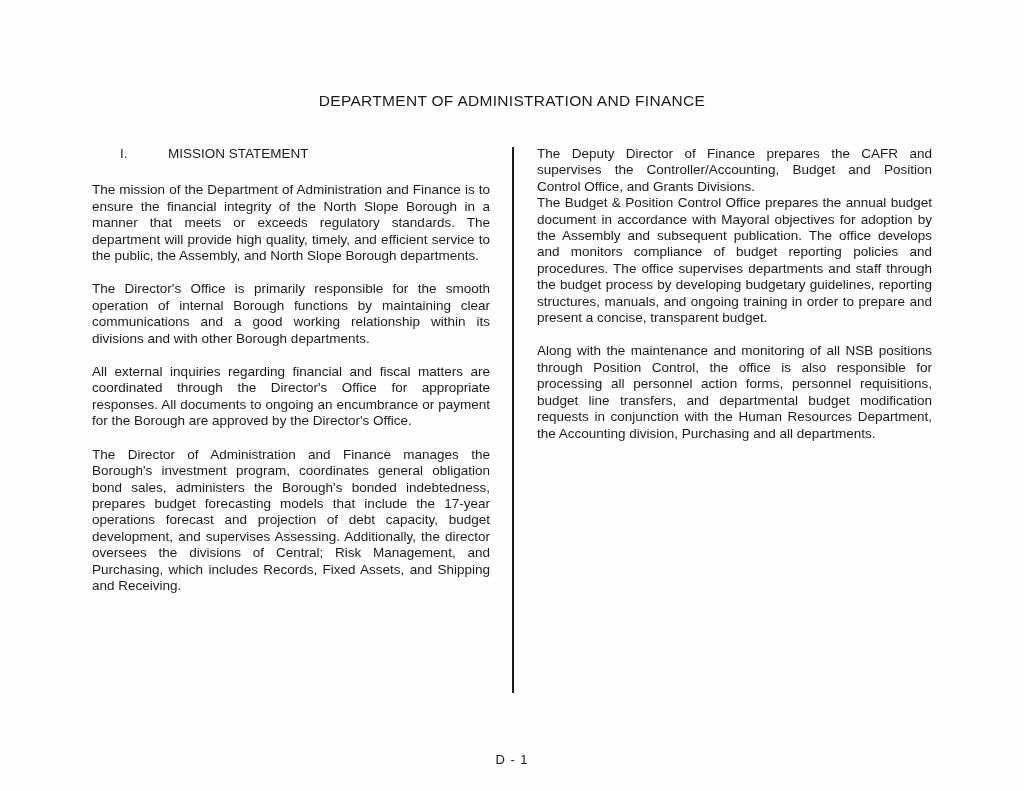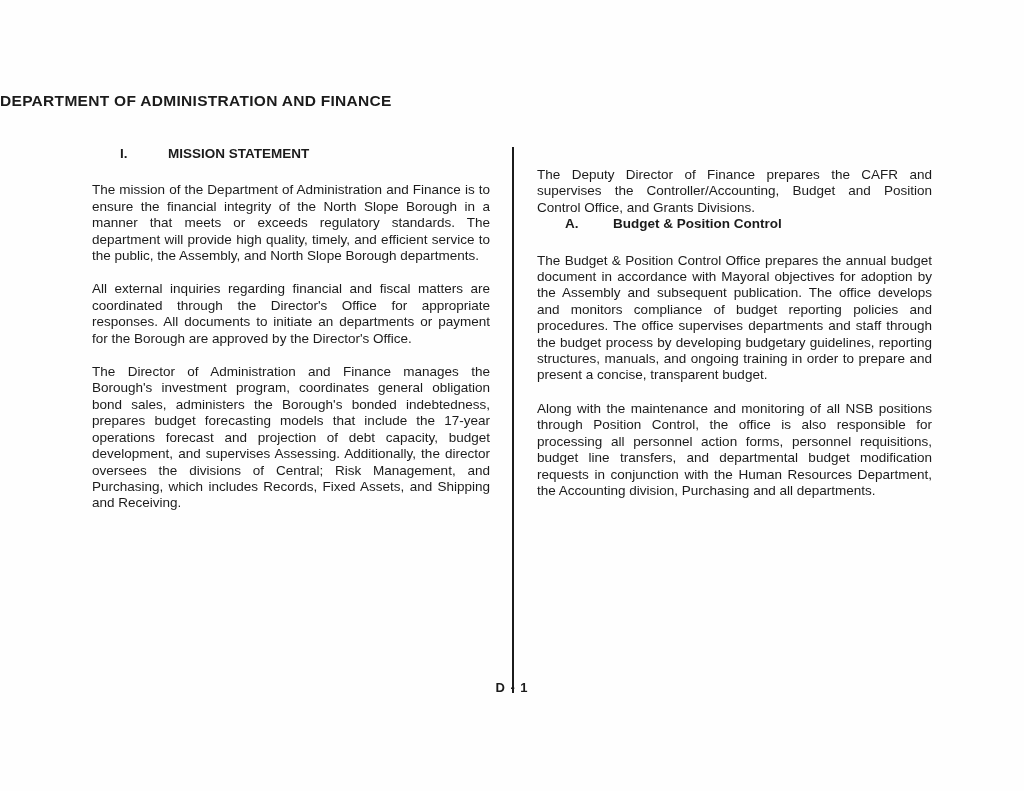--- a/index.html
+++ b/index.html
@@ -10,66 +10,67 @@
     background: #fefefe;
     font-family: "Liberation Sans", sans-serif;
     color: #1b1b1b;
     overflow: hidden;
   }
   .doc-title {
     position: absolute;
     top: 92px;
     left: 0;
     width: 100%;
+    text-align: center;
     font-size: 15.5px;
-    font-weight: bold;
+    font-weight: normal;
     letter-spacing: 0.3px;
     margin: 0;
   }
   .columns {
     position: absolute;
     top: 146px;
     left: 92px;
     width: 840px;
     display: flex;
   }
   .col { font-size: 13.5px; line-height: 16.4px; }
   .col-left  { width: 398px; }
-  .col-right { width: 395px; margin-left: 47px; margin-top: 21px; }
+  .col-right { width: 395px; margin-left: 47px; }
   .divider {
     position: absolute;
     left: 512px;
     top: 147px;
     width: 2px;
     height: 546px;
     background: #1b1b1b;
   }
   .para {
     margin: 0 0 17px 0;
     text-align: justify;
   }
   .para.tight { margin-bottom: 0; }
   .heading {
     margin: 0 0 20px 0;
-    font-weight: bold;
+    font-weight: normal;
     white-space: nowrap;
     padding-left: 28px;
   }
   .heading .hnum {
     display: inline-block;
     width: 48px;
   }
   .page-footer {
     position: absolute;
-    top: 680px;
+    top: 752px;
     left: 0;
     width: 100%;
     text-align: center;
     font-size: 13px;
-    font-weight: bold;
+    font-weight: normal;
     letter-spacing: 1px;
   }
 </style>
 </head>
 <body>
 
 <div class="page">
 
   <h1 class="doc-title">DEPARTMENT OF ADMINISTRATION AND FINANCE</h1>
 
@@ -79,35 +80,33 @@
 
     <div class="col col-left">
 
       <div class="heading">
         <span class="hnum">I.</span><span class="hlabel">MISSION STATEMENT</span>
       </div>
 
       <p class="para">The mission of the Department of Administration and Finance is to ensure the financial integrity of the North Slope Borough in a manner that meets or exceeds regulatory standards. The department will provide high quality, timely, and efficient service to the public, the Assembly, and North Slope Borough departments.</p>
 
 
+      <p class="para">The Director's Office is primarily responsible for the smooth operation of internal Borough functions by maintaining clear communications and a good working relationship within its divisions and with other Borough departments.</p>
 
-      <p class="para">All external inquiries regarding financial and fiscal matters are coordinated through the Director's Office for appropriate responses. All documents to initiate an departments or payment for the Borough are approved by the Director's Office.</p>
+      <p class="para">All external inquiries regarding financial and fiscal matters are coordinated through the Director's Office for appropriate responses. All documents to ongoing an encumbrance or payment for the Borough are approved by the Director's Office.</p>
 
       <p class="para">The Director of Administration and Finance manages the Borough's investment program, coordinates general obligation bond sales, administers the Borough's bonded indebtedness, prepares budget forecasting models that include the 17-year operations forecast and projection of debt capacity, budget development, and supervises Assessing.  Additionally, the director oversees the divisions of Central; Risk Management, and Purchasing, which includes Records, Fixed Assets, and Shipping and Receiving.</p>
 
     </div>
 
     <div class="col col-right">
 
       <p class="para tight">The Deputy Director of Finance prepares the CAFR and supervises the Controller/Accounting, Budget and Position Control Office, and Grants Divisions.</p>
 
 
-      <div class="heading">
-        <span class="hnum">A.</span><span class="hlabel">Budget &amp; Position Control</span>
-      </div>
 
       <p class="para">The Budget &amp; Position Control Office prepares the annual budget document in accordance with Mayoral objectives for adoption by the Assembly and subsequent publication. The office develops and monitors compliance of budget reporting policies and procedures. The office supervises departments and staff through the budget process by developing budgetary guidelines, reporting structures, manuals, and ongoing training in order to prepare and present a concise, transparent budget.</p>
 
 
       <p class="para">Along with the maintenance and monitoring of all NSB positions through Position Control, the office is also responsible for processing all personnel action forms, personnel requisitions, budget line transfers, and departmental budget modification requests in conjunction with the Human Resources Department, the Accounting division, Purchasing and all departments.</p>
 
     </div>
 
   </div>
 

